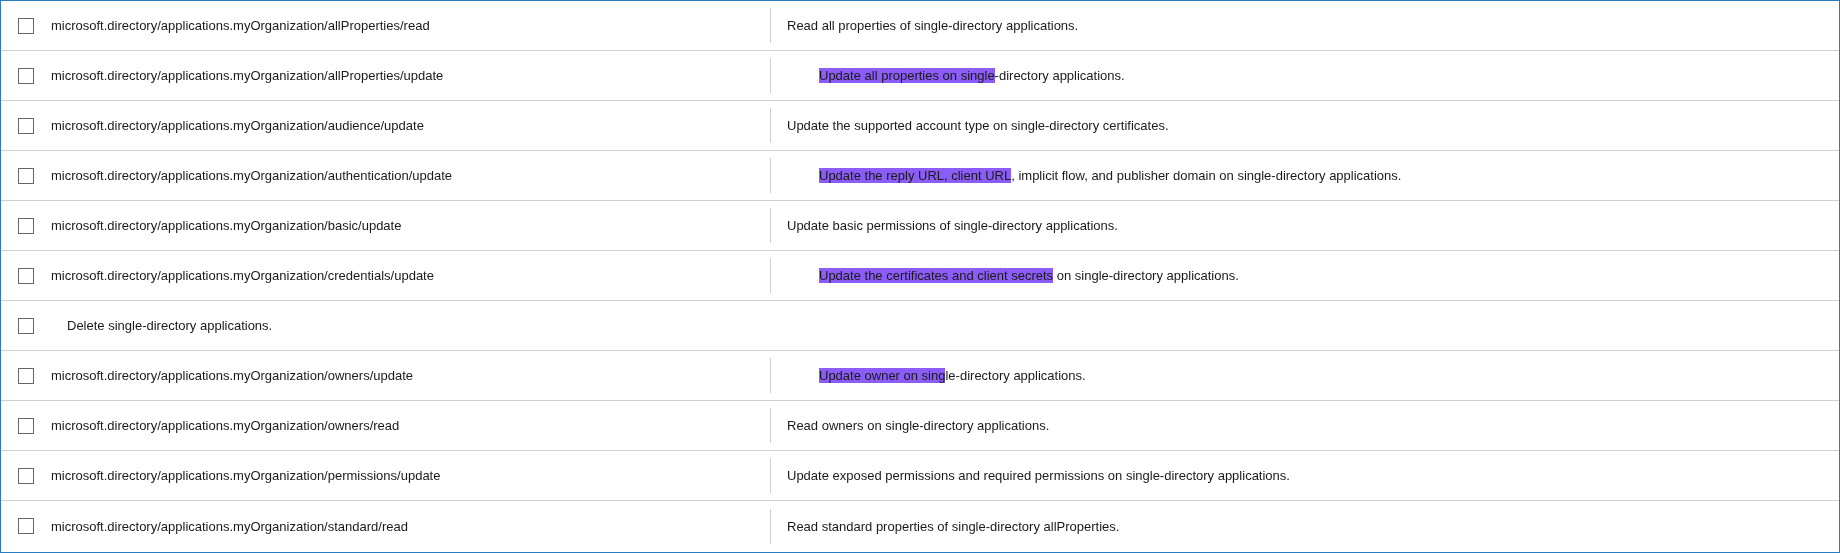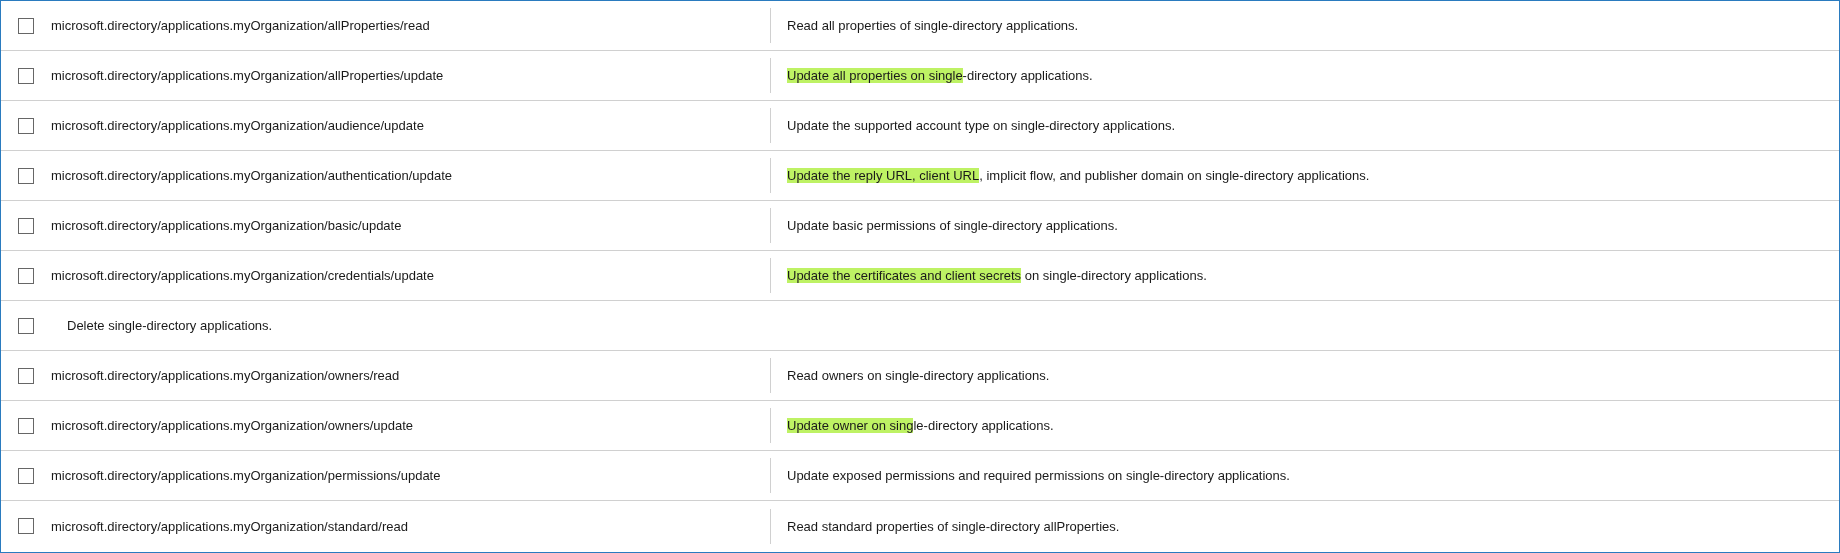--- a/index.html
+++ b/index.html
@@ -51,21 +51,22 @@
     }
 
     .col-description {
       flex: 1;
       padding: 10px 16px;
       font-size: 13px;
       color: #1a1a1a;
     }
 
     .highlight {
-      background-color: #bef264;
+      background-color: #8b5cf6;
+      margin-left: 32px;
     }
 
     input[type="checkbox"] {
       width: 16px;
       height: 16px;
       cursor: pointer;
       border: 1.5px solid #666;
       appearance: none;
       -webkit-appearance: none;
       background: #fff;
@@ -98,21 +99,21 @@
         <input type="checkbox" style="">
       </div>
       <div class="col-permission">microsoft.directory/applications.myOrganization/allProperties/update</div>
       <div class="col-description"><span class="highlight">Update all properties on single</span>-directory applications.</div>
     </div>
     <div class="table-row">
       <div class="col-checkbox">
         <input type="checkbox" style="">
       </div>
       <div class="col-permission">microsoft.directory/applications.myOrganization/audience/update</div>
-      <div class="col-description">Update the supported account type on single-directory applications.</div>
+      <div class="col-description">Update the supported account type on single-directory certificates.</div>
     </div>
     <div class="table-row">
       <div class="col-checkbox">
         <input type="checkbox" style="">
       </div>
       <div class="col-permission">microsoft.directory/applications.myOrganization/authentication/update</div>
       <div class="col-description"><span class="highlight">Update the reply URL, client URL</span>, implicit flow, and publisher domain on single-directory applications.</div>
     </div>
     <div class="table-row">
       <div class="col-checkbox">
@@ -131,29 +132,29 @@
     <div class="table-row">
       <div class="col-checkbox">
         <input type="checkbox" style="">
       </div>
       <div class="col-description">Delete single-directory applications.</div>
     </div>
     <div class="table-row">
       <div class="col-checkbox">
         <input type="checkbox" style="">
       </div>
-      <div class="col-permission">microsoft.directory/applications.myOrganization/owners/read</div>
-      <div class="col-description">Read owners on single-directory applications.</div>
+      <div class="col-permission">microsoft.directory/applications.myOrganization/owners/update</div>
+      <div class="col-description"><span class="highlight">Update owner on sing</span>le-directory applications.</div>
     </div>
     <div class="table-row">
       <div class="col-checkbox">
         <input type="checkbox" style="">
       </div>
-      <div class="col-permission">microsoft.directory/applications.myOrganization/owners/update</div>
-      <div class="col-description"><span class="highlight">Update owner on sing</span>le-directory applications.</div>
+      <div class="col-permission">microsoft.directory/applications.myOrganization/owners/read</div>
+      <div class="col-description">Read owners on single-directory applications.</div>
     </div>
     <div class="table-row">
       <div class="col-checkbox">
         <input type="checkbox" style="">
       </div>
       <div class="col-permission">microsoft.directory/applications.myOrganization/permissions/update</div>
       <div class="col-description">Update exposed permissions and required permissions on single-directory applications.</div>
     </div>
     <div class="table-row">
       <div class="col-checkbox">

